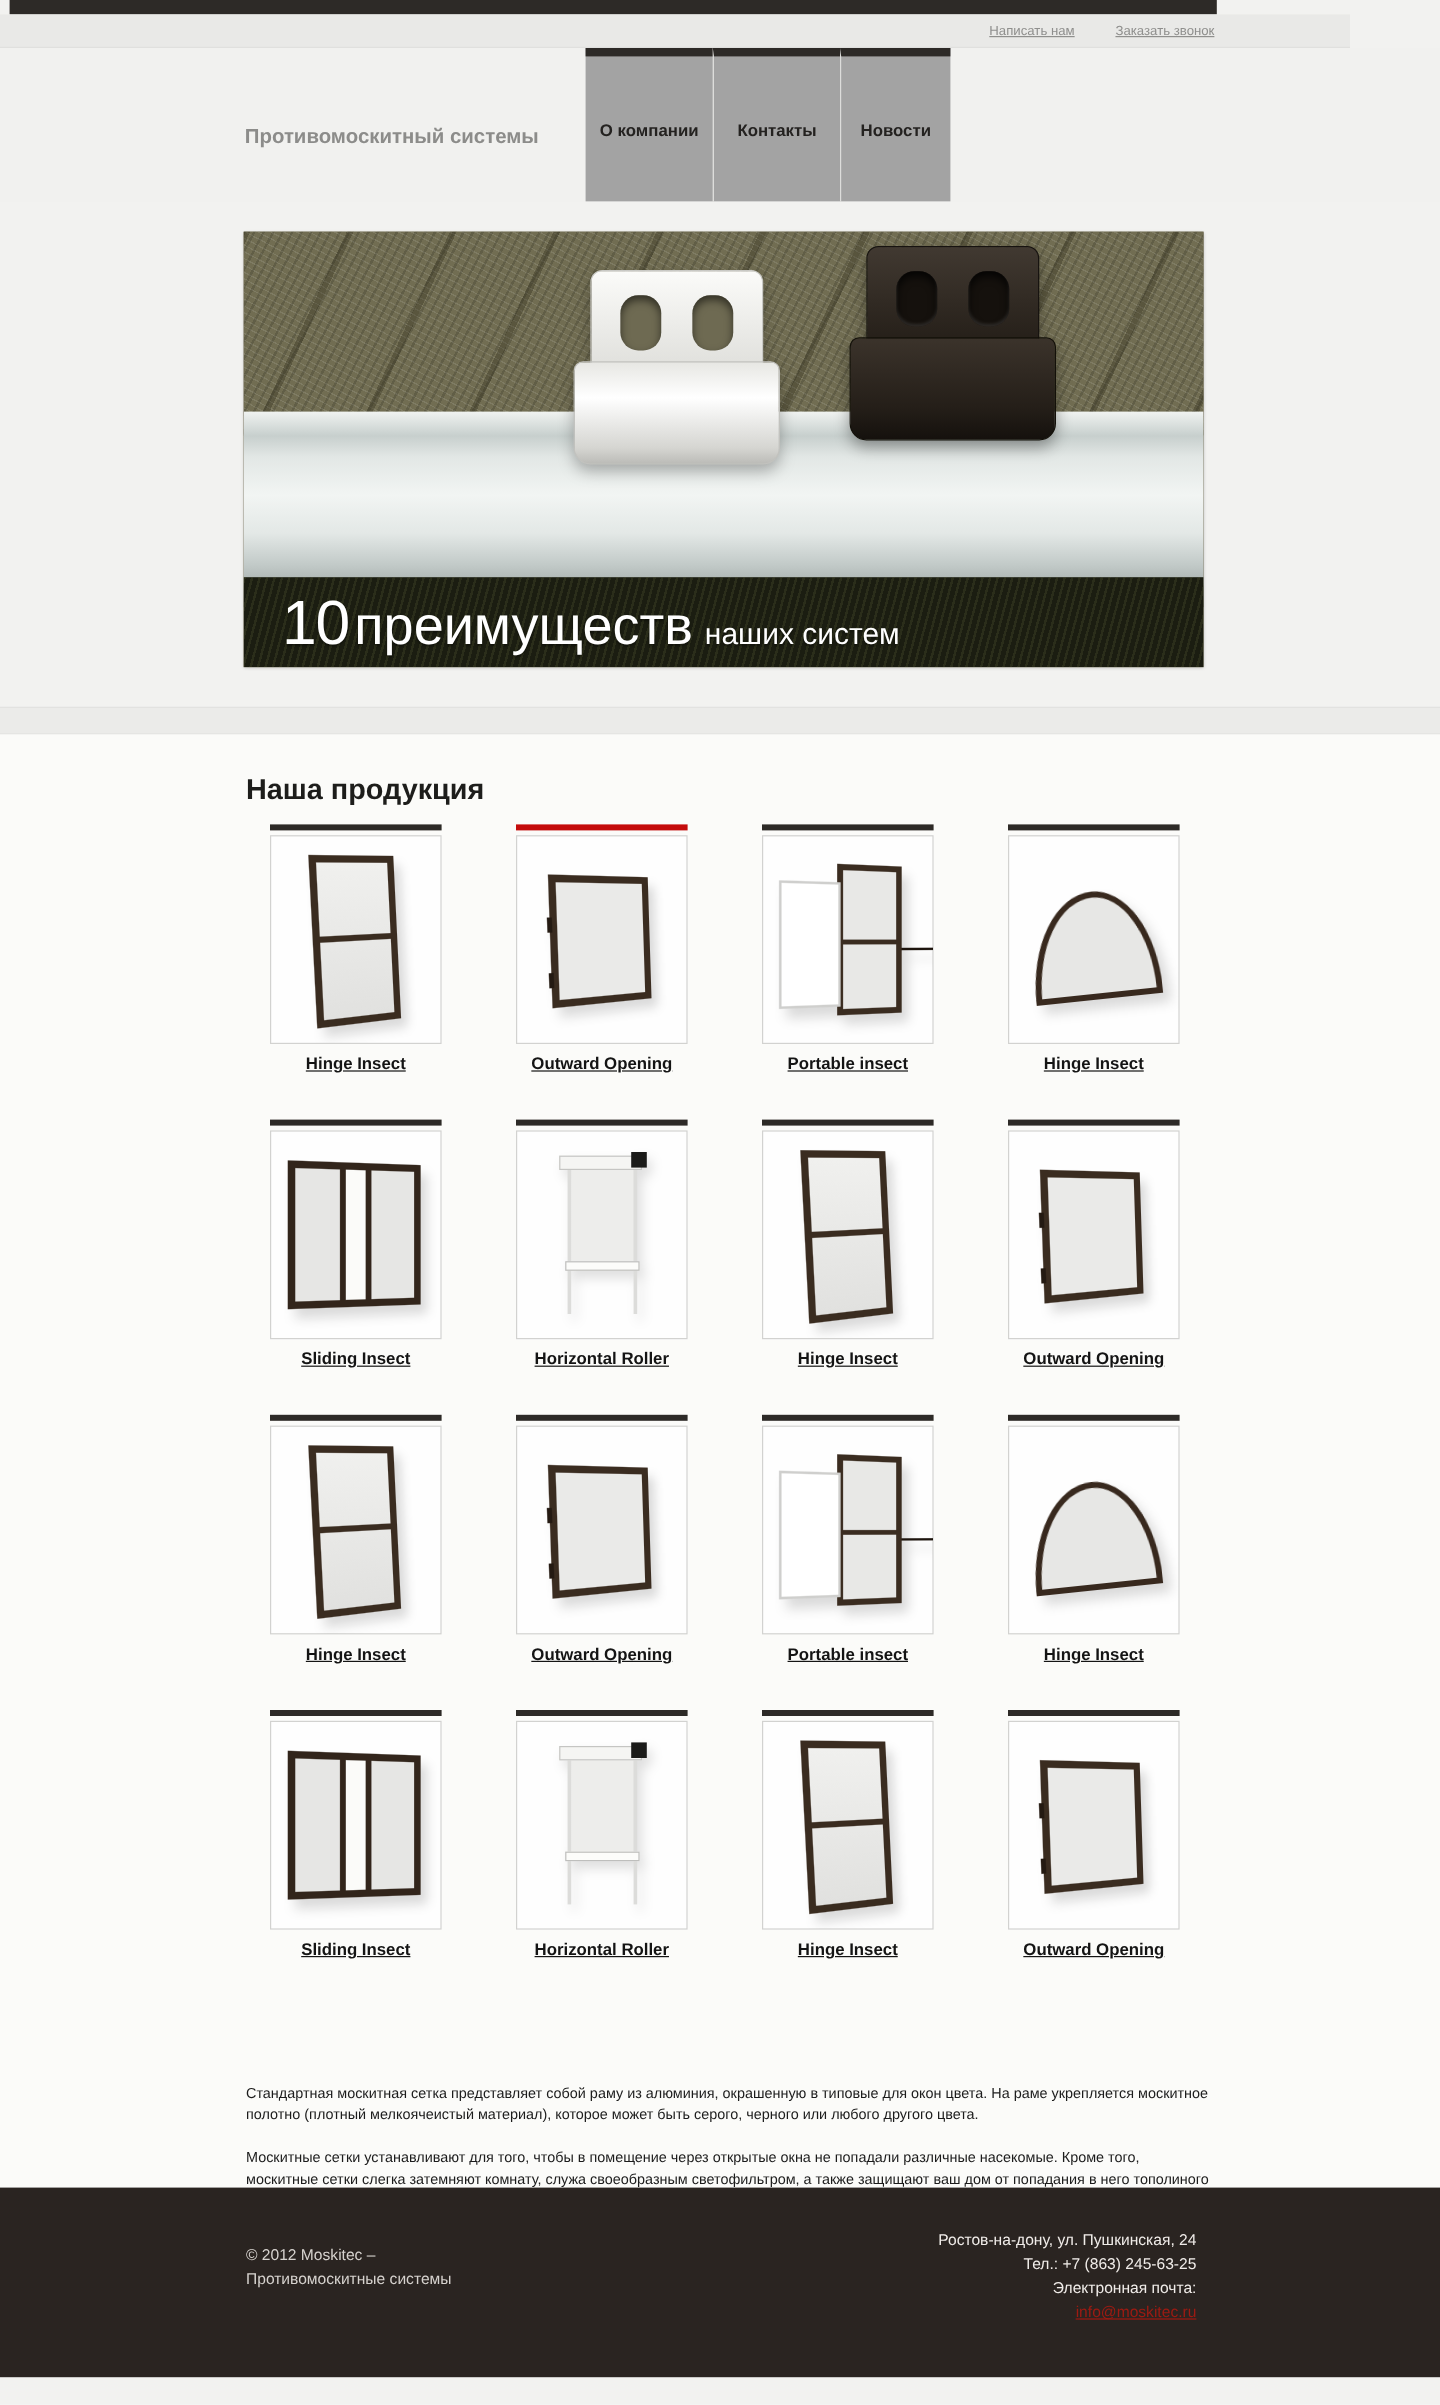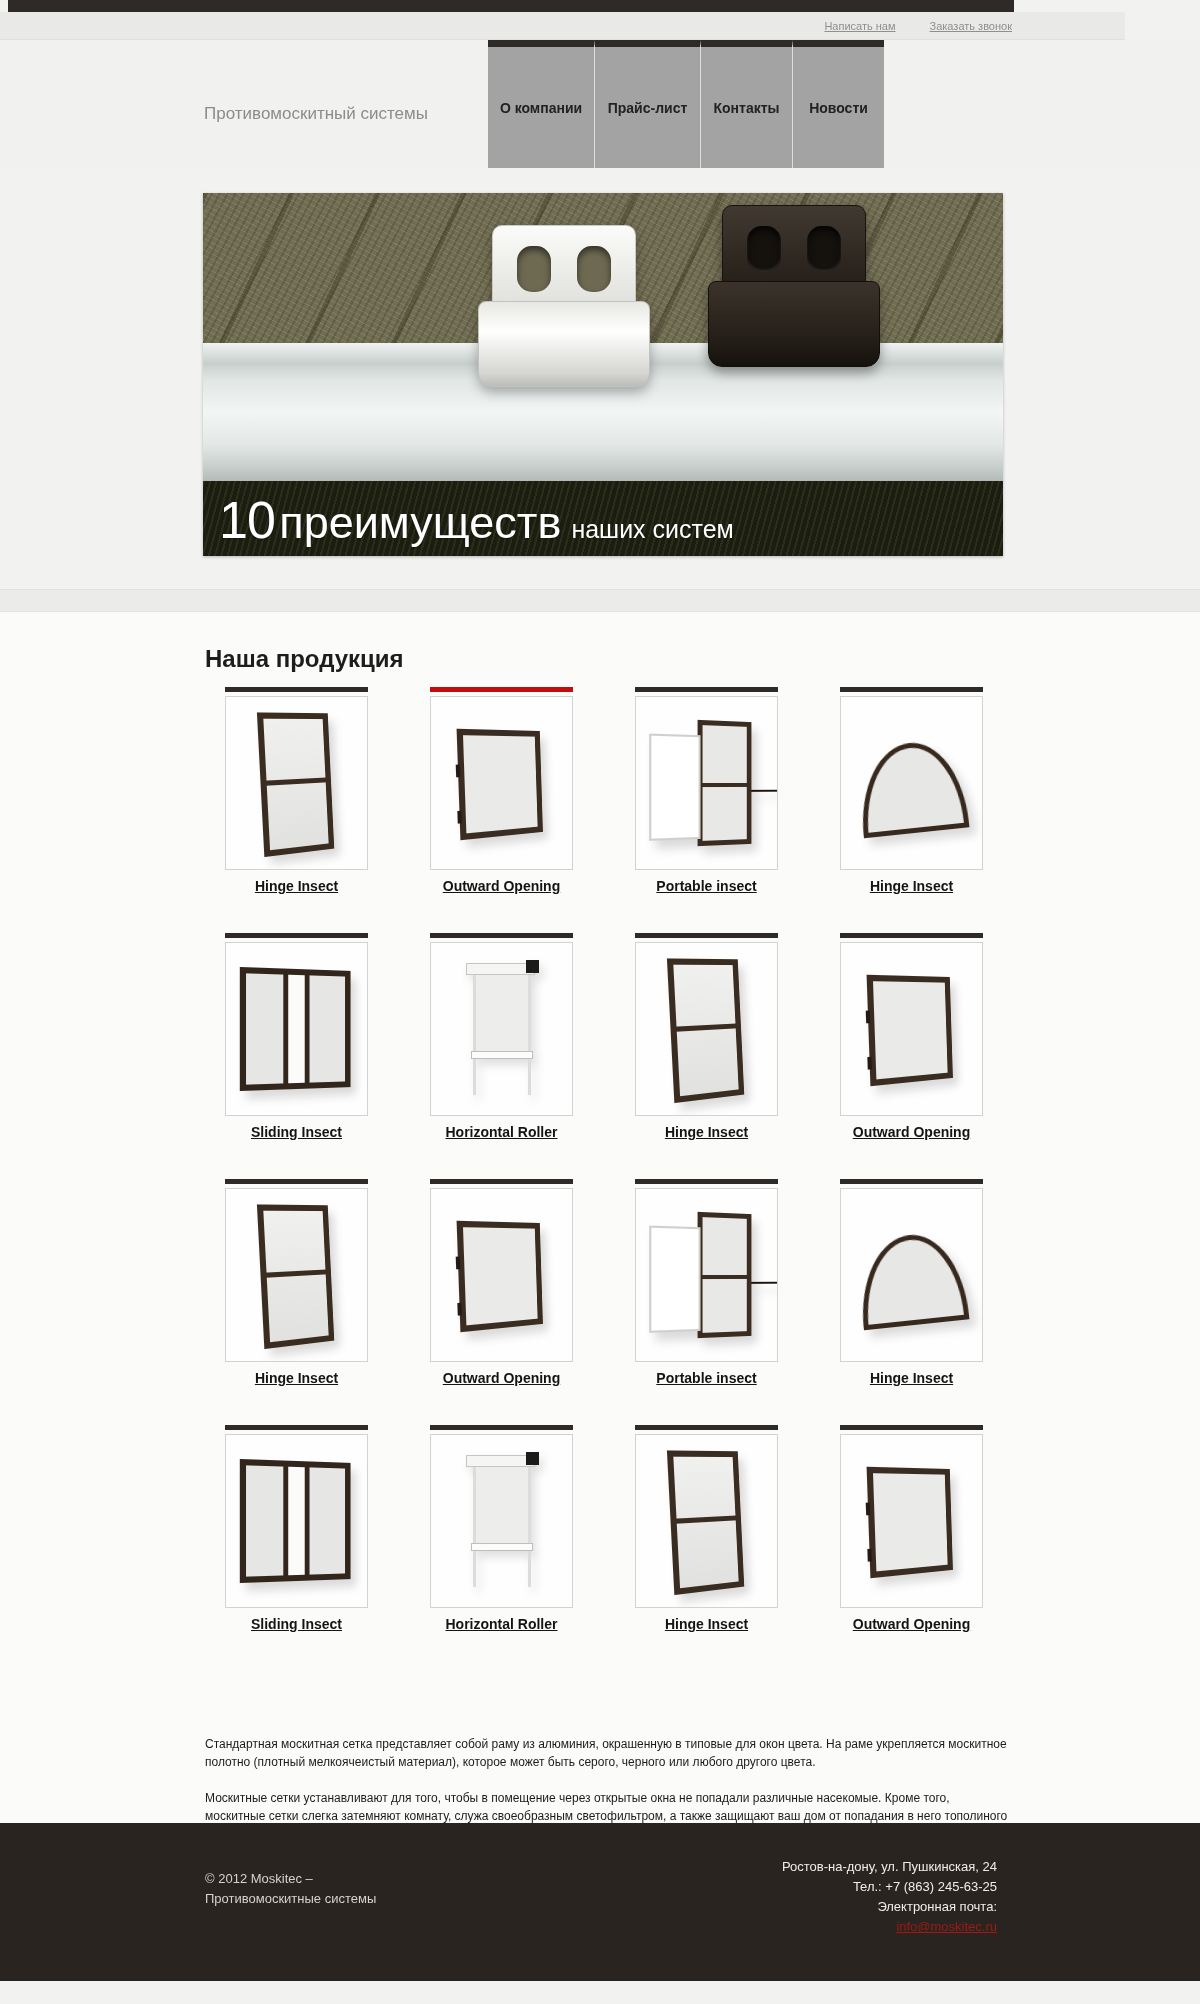--- a/index.html
+++ b/index.html
@@ -14,21 +14,21 @@
   .top-strip { position:absolute; left:8px; top:0; width:1006px; height:12px; background:#2d2a27; }
   .topbar { position:absolute; left:0; top:12px; width:1125px; height:28px; background:#e9e9e7; border-bottom:1px solid #e0e0de; }
   .topbar-inner { width:1006px; margin-left:8px; height:100%; display:flex; justify-content:flex-end; align-items:center; gap:34px; padding-right:2px; }
   .topbar a { font-size:11px; color:#8f8f8d; text-decoration:underline; cursor:pointer; }
   
   .header { position:absolute; left:0; top:40px; width:1200px; height:128px; background:#f1f1ef; }
   .header-inner { position:relative; width:1006px; margin-left:8px; height:100%; }
   .logo { position:absolute; left:196px; top:62px; line-height:1; cursor:pointer; }
   .logo-text { font-size:46px; font-weight:700; letter-spacing:-1px; color:#1d1d1b; }
   .logo-text .red { color:#b5140e; }
-  .logo-tagline { font-size:17px; font-weight:400; color:#8c8c8a; margin-top:3px; letter-spacing:0; }
+  .logo-tagline { font-size:17px; font-weight:700; color:#8c8c8a; margin-top:3px; letter-spacing:0; }
   
   .nav { position:absolute; left:480px; top:0; height:128px; display:flex; }
   .nav-tab {
     height:128px; display:flex; align-items:center; justify-content:center;
     background:#a3a3a3; border-top:7px solid #2d2a27; border-left:1px solid #dddddb;
     font-size:14px; font-weight:700; color:#242220; cursor:pointer;
   }
   .nav-tab:first-child { border-left:none; }
   .nav-tab.active {
     border-top-color:#c40c0c; font-weight:400; color:#9c9c9a;
@@ -65,21 +65,21 @@
   .clip-hole { width:34px; height:46px; border-radius:15px; box-shadow:inset 0 4px 7px rgba(0,0,0,.55); }
   .clip-lip { position:relative; margin-top:-12px; height:86px; border-radius:8px 8px 14px 14px; }
   .clip-white { left:275px; top:32px; filter:drop-shadow(0 6px 6px rgba(0,0,0,.28)); }
   .clip-white .clip-plate { background:linear-gradient(180deg,#fbfbf9,#dededa); border:1px solid #c9c9c5; }
   .clip-white .clip-hole { background:#6e6a52; }
   .clip-white .clip-lip { background:linear-gradient(180deg,#e7e7e3,#ffffff 35%,#d5d5d1 85%,#bcbcb8); border:1px solid #c2c2be; }
   .clip-dark { left:505px; top:12px; filter:drop-shadow(0 6px 6px rgba(0,0,0,.35)); }
   .clip-dark .clip-plate { background:linear-gradient(180deg,#413931,#231d17); border:1px solid #171310; }
   .clip-dark .clip-hole { background:#15110d; box-shadow:inset 0 -2px 3px rgba(255,255,255,.12), inset 0 4px 7px rgba(0,0,0,.8); }
   .clip-dark .clip-lip { background:linear-gradient(180deg,#3b332b,#241e18 70%,#15110d); border:1px solid #131009; }
-  .hero-title { position:absolute; left:16px; bottom:6px; color:#ffffff; white-space:nowrap; text-shadow:0 1px 2px rgba(0,0,0,.4); }
+  .hero-title { position:absolute; left:32px; bottom:6px; color:#ffffff; white-space:nowrap; text-shadow:0 1px 2px rgba(0,0,0,.4); }
   .hero-title .num { font-size:52px; font-weight:400; letter-spacing:-1px; }
   .hero-title .big { font-size:45px; font-weight:400; letter-spacing:0; }
   .hero-title .small { font-size:25px; margin-left:10px; }
   
   .band { position:absolute; left:0; top:589px; width:1200px; height:23px; background:#ebebe9; border-top:1px solid #e2e2e0; border-bottom:1px solid #e4e4e2; }
   
   .main-section { position:absolute; left:0; top:612px; width:1200px; height:1211px; background:#fbfbf9; }
   .main-inner { position:relative; width:1006px; margin-left:8px; }
   .section-title { margin:33px 0 0 197px; font-size:24px; font-weight:700; color:#1d1d1b; }
   .grid { margin:14px 0 0 217px; width:790px; display:flex; flex-wrap:wrap; column-gap:62px; }
@@ -135,23 +135,20 @@
 <div class="header">
   <div class="header-inner">
     <div class="logo">
       <div class="logo-tagline">Противомоскитный системы</div>
     </div>
     <nav class="nav">
         <div class="nav-tab">
           <span>О компании</span>
         </div>
         <div class="nav-tab">
-          <span>Прайс-лист</span>
-        </div>
-        <div class="nav-tab">
           <span>Контакты</span>
         </div>
         <div class="nav-tab">
           <span>Новости</span>
         </div>
       </nav>
   </div>
 </div>
 
 <div class="hero-section">

